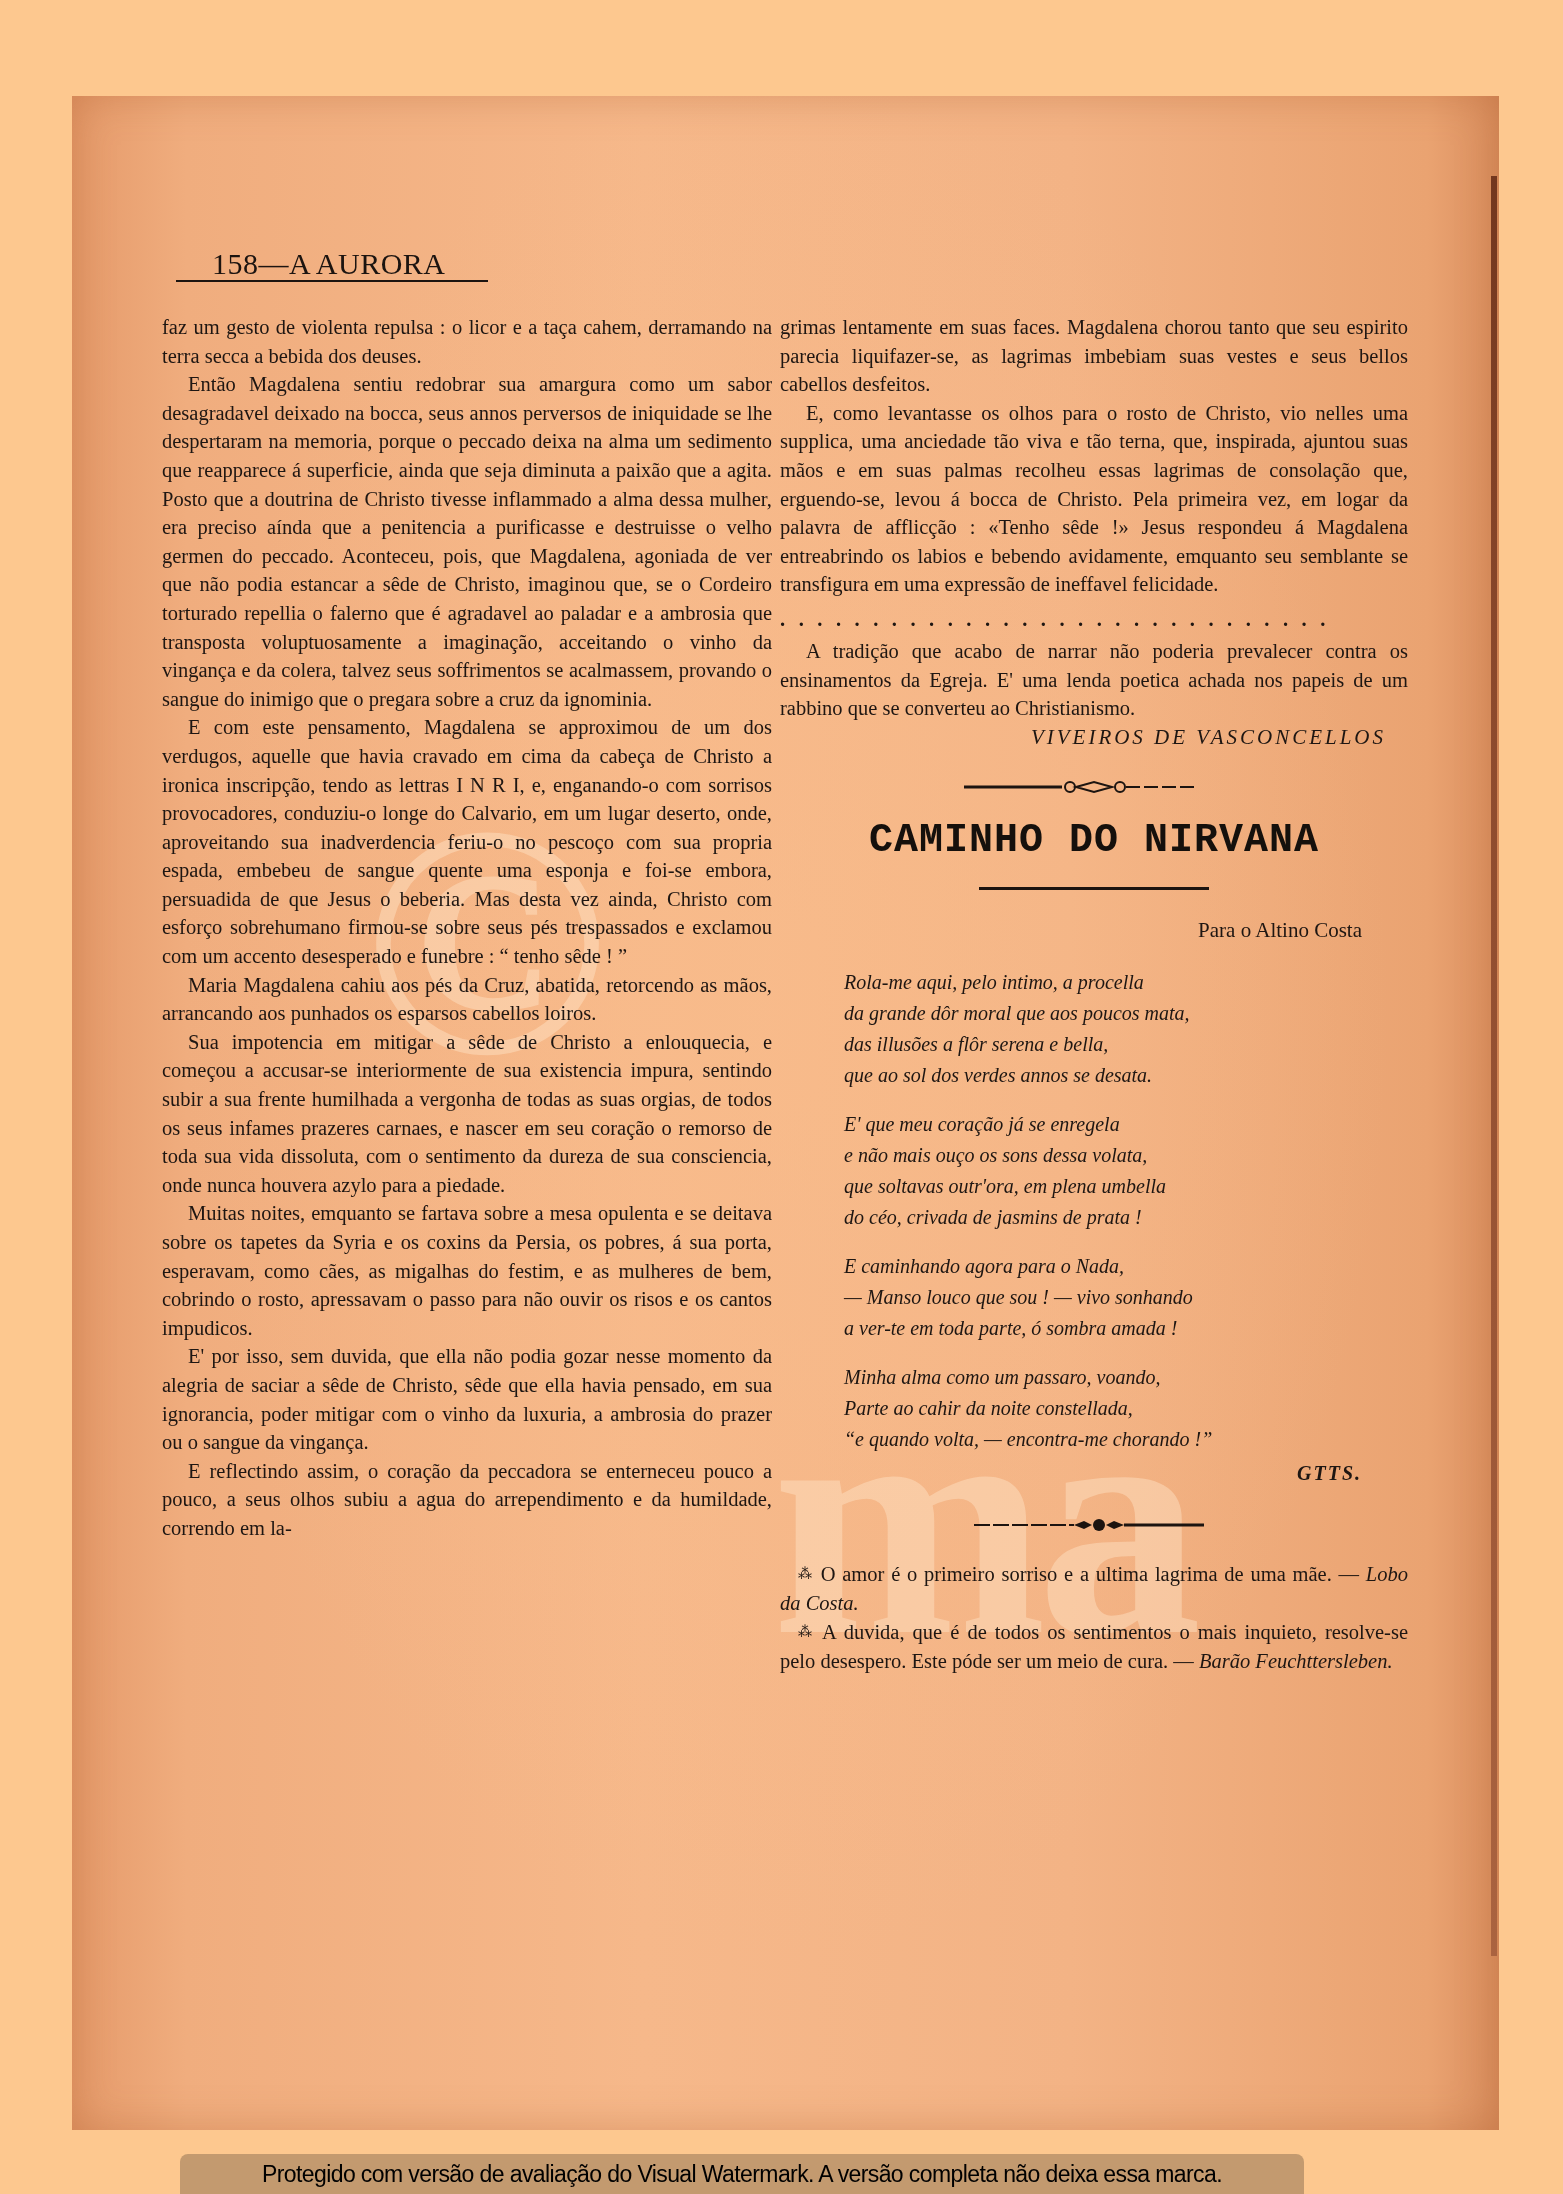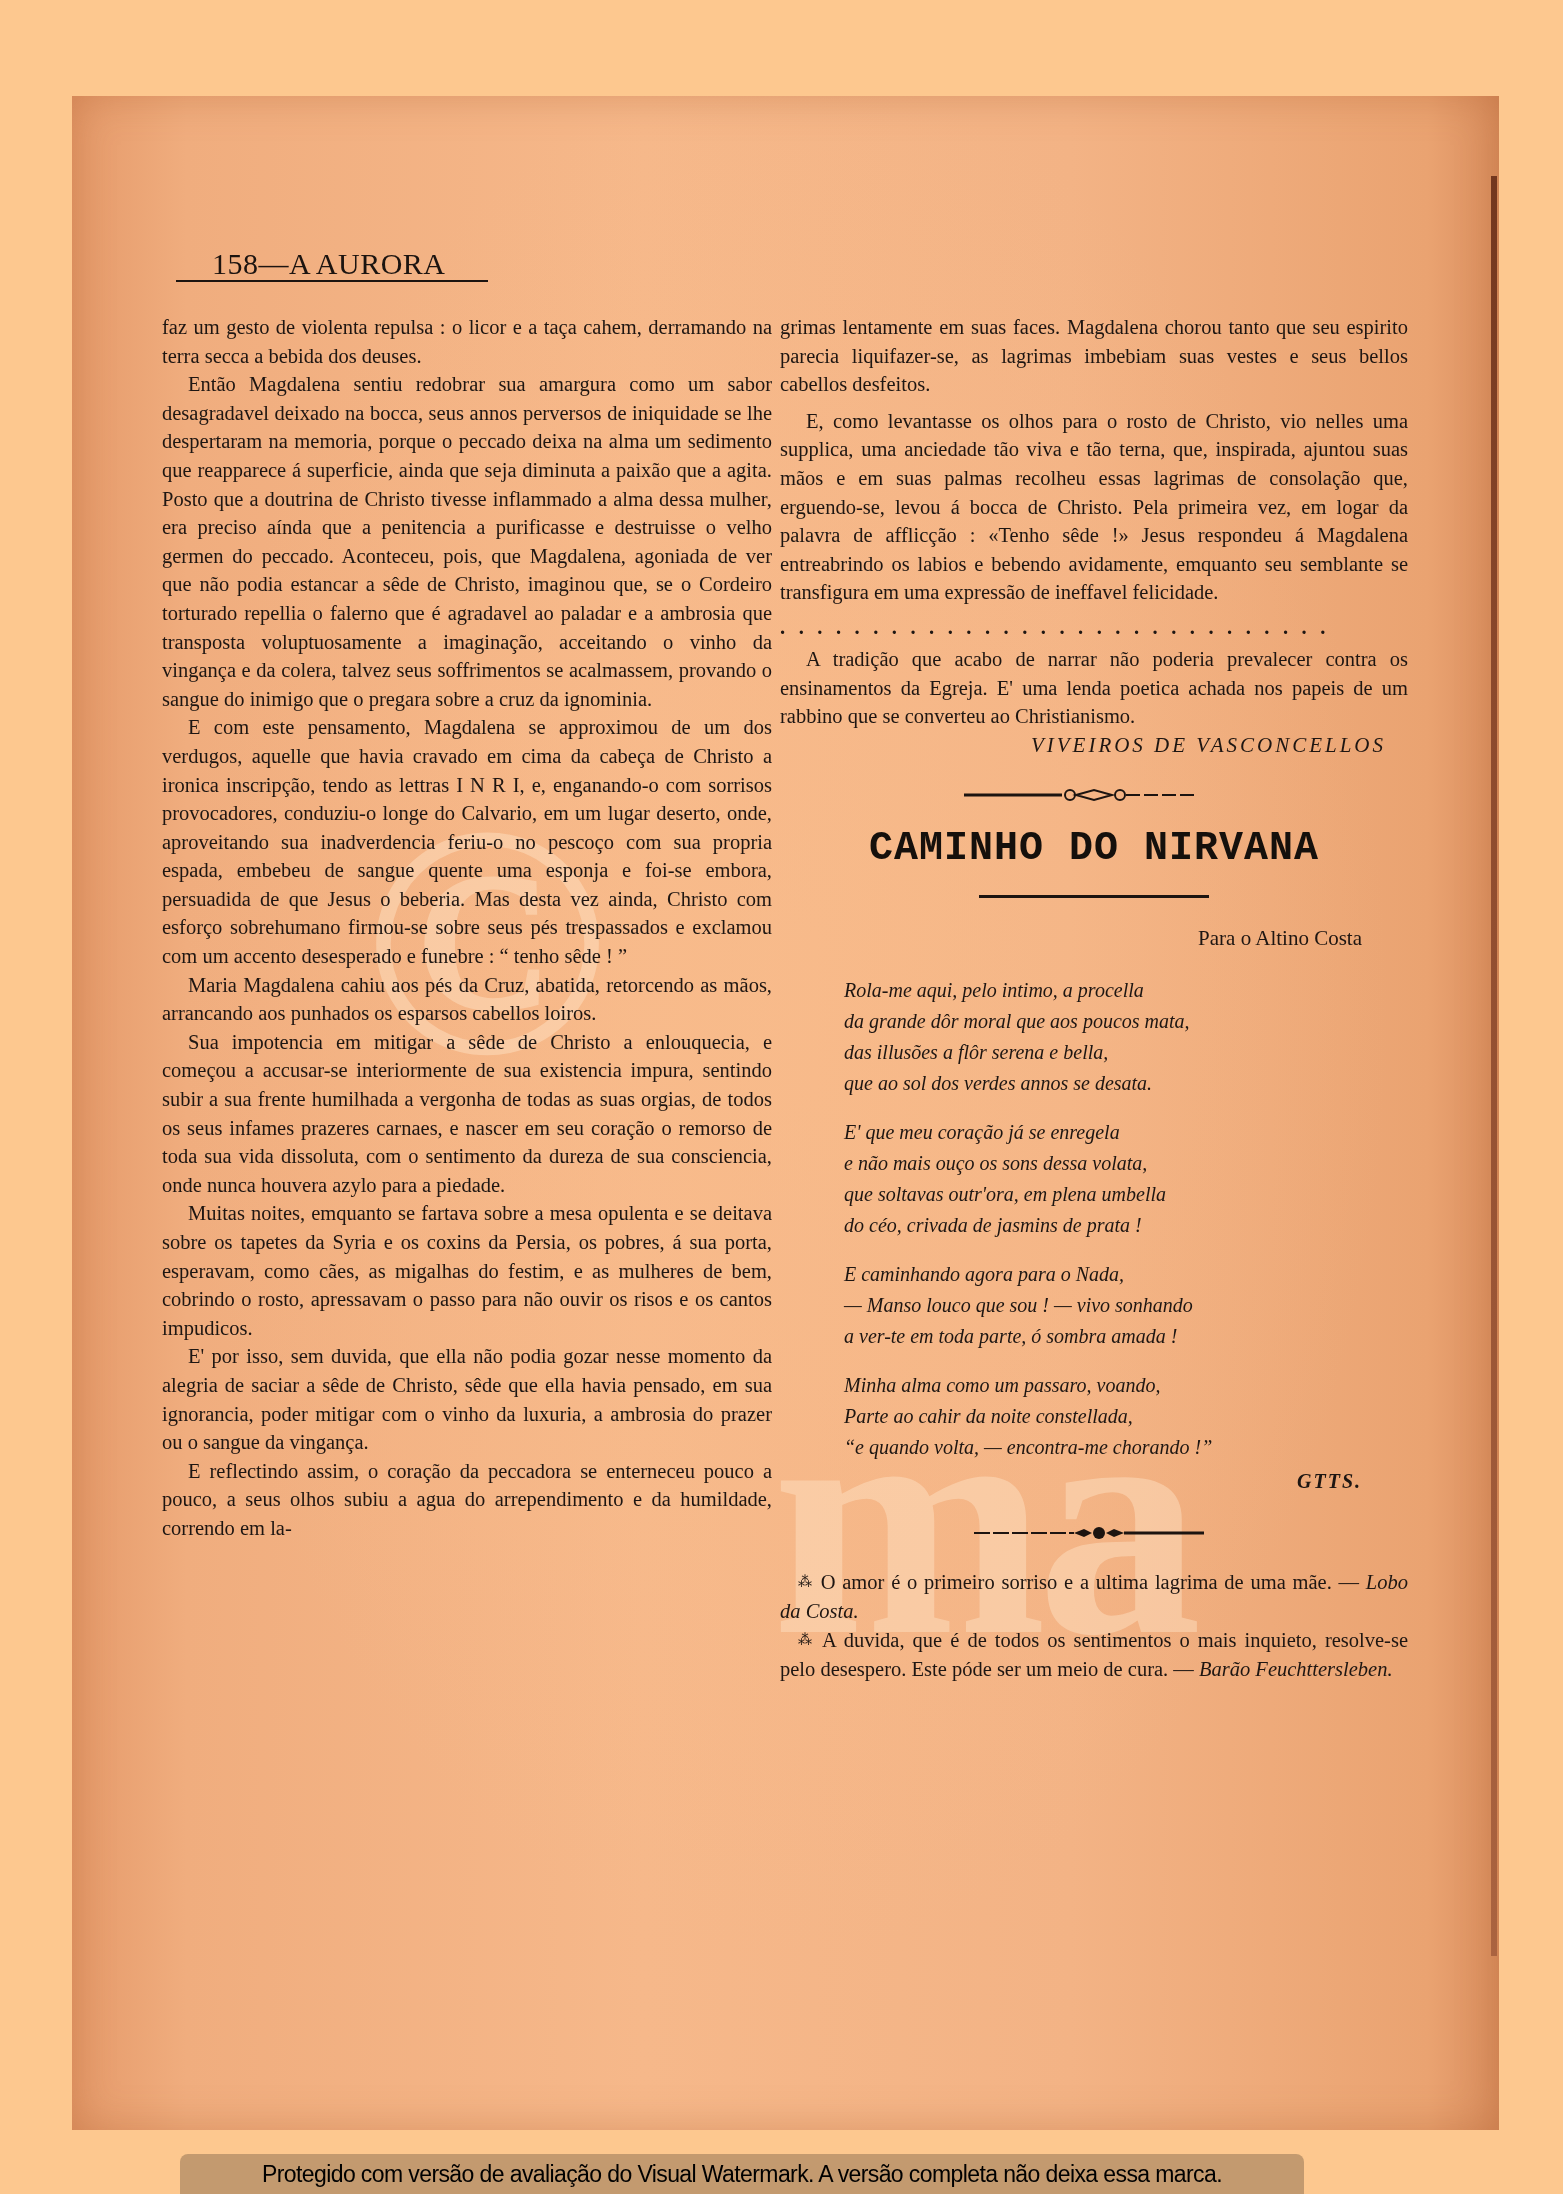--- a/index.html
+++ b/index.html
@@ -70,21 +70,21 @@
     line-height: 28.6px;
     text-align: justify;
   }
   .col-left { left: 162px; top: 313px; width: 610px; }
   .col-right { left: 780px; top: 313px; width: 628px; }
   .col p {
     margin: 0;
     text-indent: 0;
   }
   .col p.indent { text-indent: 26px; }
-  .col p.gap { margin-top: 8px; }
+  .col p.gap { }
   .dots {
     margin: 10px 0 8px 0;
     letter-spacing: 13.5px;
     white-space: nowrap;
     overflow: hidden;
     font-weight: bold;
     line-height: 20px;
   }
   .signature {
     text-align: right;

